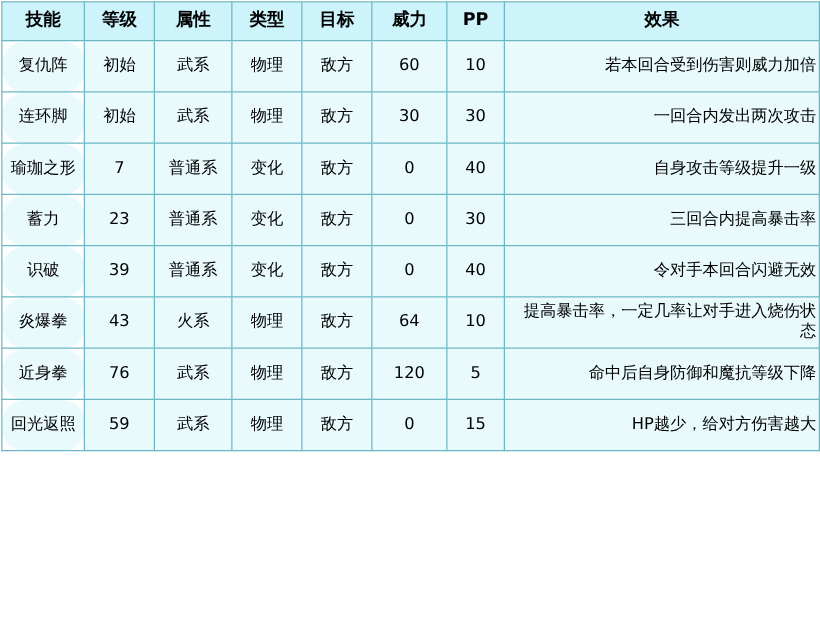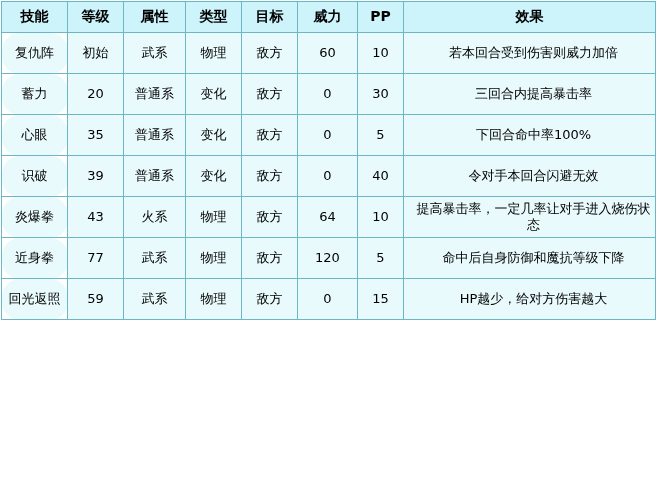--- a/index.html
+++ b/index.html
@@ -42,21 +42,21 @@
   .col-skill   { width: 66px; }
   .col-level   { width: 56px; }
   .col-attr    { width: 62px; }
   .col-type    { width: 56px; }
   .col-target  { width: 56px; }
   .col-power   { width: 60px; }
   .col-pp      { width: 46px; }
   .col-effect  { width: 252px; }
 
   td.cell-skill  { font-weight: normal; border-radius: 18px; }
-  td.cell-effect { text-align: center; padding-left: 10px; }
+  td.cell-effect { text-align: right; padding-left: 10px; }
 </style>
 </head>
 <body>
 
 <table class="skill-table">
   <colgroup>
     <col class="col-skill">
     <col class="col-level">
     <col class="col-attr">
     <col class="col-type">
@@ -82,38 +82,48 @@
       <td class="cell-skill">复仇阵</td>
       <td>初始</td>
       <td>武系</td>
       <td>物理</td>
       <td>敌方</td>
       <td>60</td>
       <td>10</td>
       <td class="cell-effect">若本回合受到伤害则威力加倍</td>
     </tr>
     <tr>
+      <td class="cell-skill">连环脚</td>
+      <td>初始</td>
+      <td>武系</td>
+      <td>物理</td>
+      <td>敌方</td>
+      <td>30</td>
+      <td>30</td>
+      <td class="cell-effect">一回合内发出两次攻击</td>
+    </tr>
+    <tr>
+      <td class="cell-skill">瑜珈之形</td>
+      <td>7</td>
+      <td>普通系</td>
+      <td>变化</td>
+      <td>敌方</td>
+      <td>0</td>
+      <td>40</td>
+      <td class="cell-effect">自身攻击等级提升一级</td>
+    </tr>
+    <tr>
       <td class="cell-skill">蓄力</td>
-      <td>20</td>
+      <td>23</td>
       <td>普通系</td>
       <td>变化</td>
       <td>敌方</td>
       <td>0</td>
       <td>30</td>
       <td class="cell-effect">三回合内提高暴击率</td>
-    </tr>
-    <tr>
-      <td class="cell-skill">心眼</td>
-      <td>35</td>
-      <td>普通系</td>
-      <td>变化</td>
-      <td>敌方</td>
-      <td>0</td>
-      <td>5</td>
-      <td class="cell-effect">下回合命中率100%</td>
     </tr>
     <tr>
       <td class="cell-skill">识破</td>
       <td>39</td>
       <td>普通系</td>
       <td>变化</td>
       <td>敌方</td>
       <td>0</td>
       <td>40</td>
       <td class="cell-effect">令对手本回合闪避无效</td>
@@ -123,21 +133,21 @@
       <td>43</td>
       <td>火系</td>
       <td>物理</td>
       <td>敌方</td>
       <td>64</td>
       <td>10</td>
       <td class="cell-effect">提高暴击率，一定几率让对手进入烧伤状态</td>
     </tr>
     <tr>
       <td class="cell-skill">近身拳</td>
-      <td>77</td>
+      <td>76</td>
       <td>武系</td>
       <td>物理</td>
       <td>敌方</td>
       <td>120</td>
       <td>5</td>
       <td class="cell-effect">命中后自身防御和魔抗等级下降</td>
     </tr>
     <tr>
       <td class="cell-skill">回光返照</td>
       <td>59</td>

